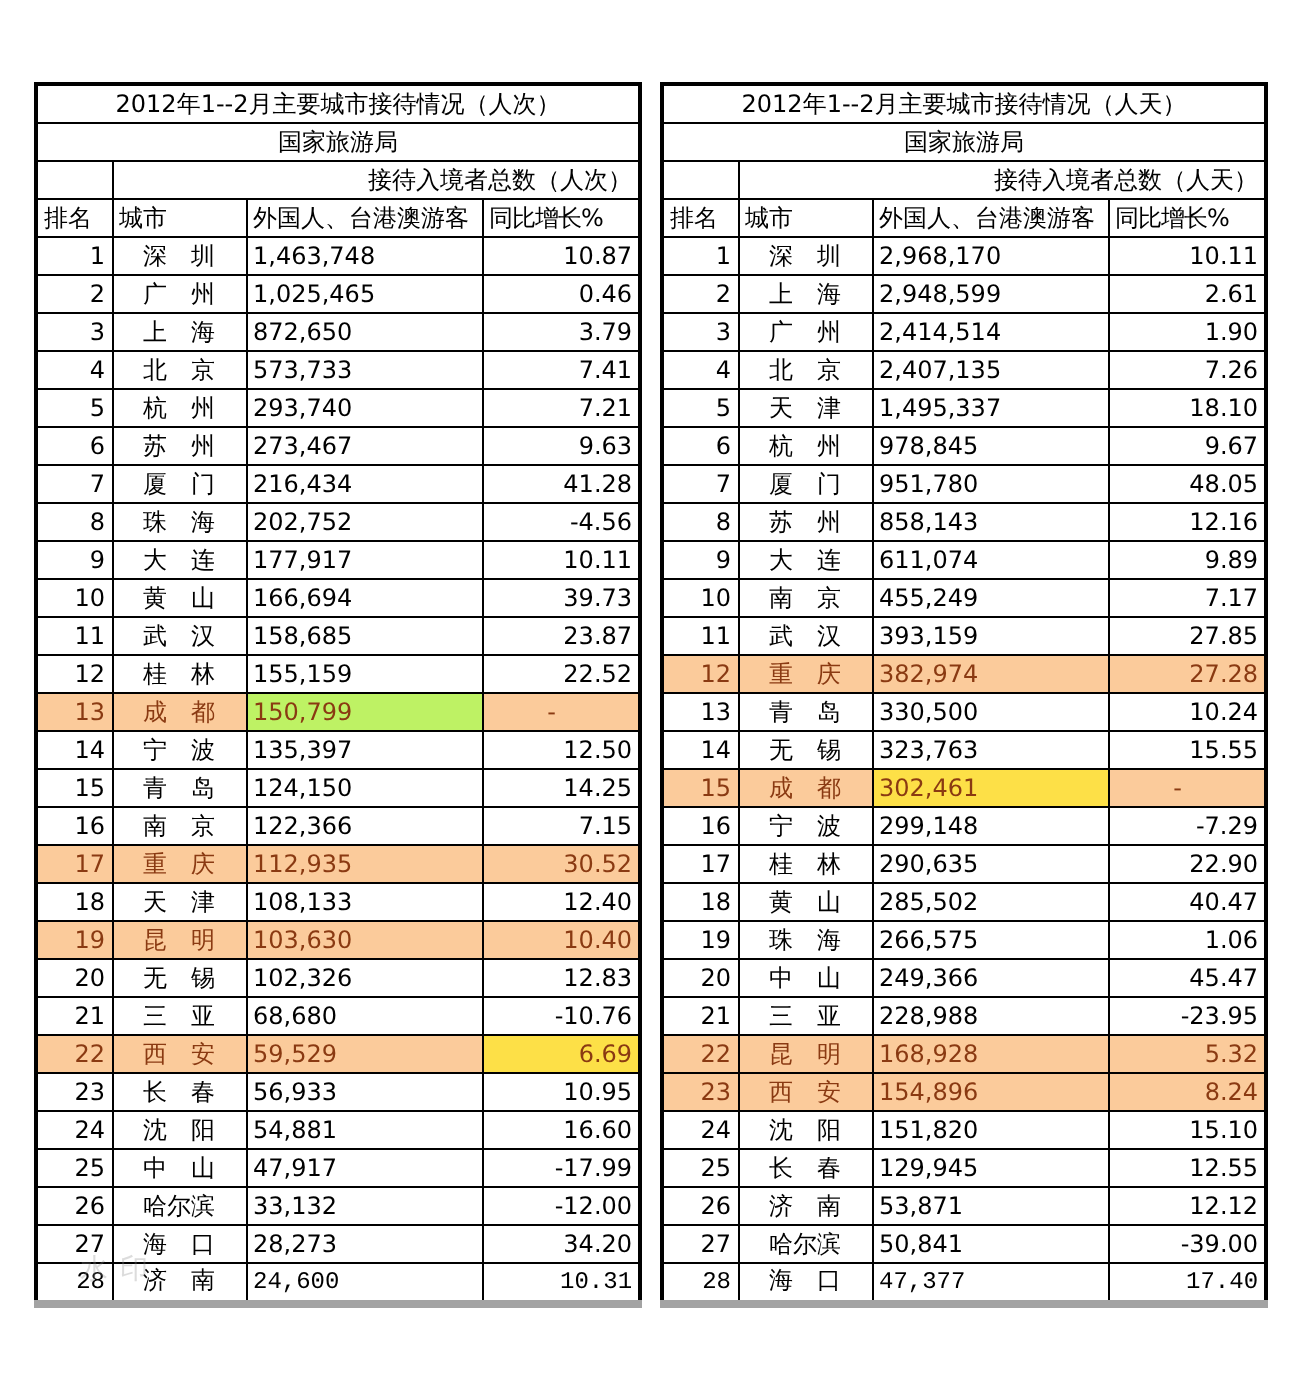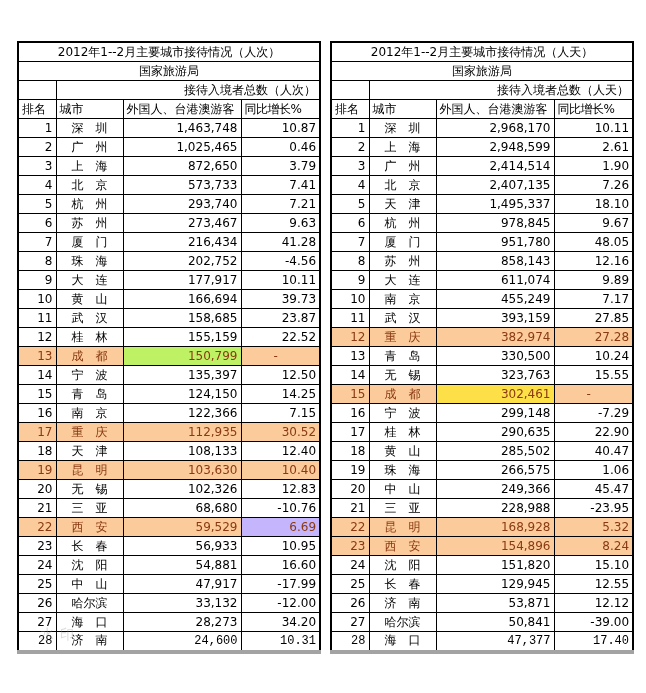--- a/index.html
+++ b/index.html
@@ -83,21 +83,21 @@
     text-align: left;
     font-size: 12.5px;
     height: 19px;
     line-height: 19px;
     border-bottom: 2px solid #000;
   }
   td.colhead-pct { letter-spacing: -0.5px; }
 
   td.rank { text-align: right; font-size: 12px; }
   td.city { text-align: left; font-size: 12.5px; }
-  td.num  { text-align: right; font-size: 12px; padding-right: 14px; }
+  td.num  { text-align: left; font-size: 12px; padding-right: 14px; }
   td.pct  { text-align: right; font-size: 12px; padding-right: 10px; }
   td.pct.dash { text-align: center; padding-right: 12px; }
 
   tr.hl td { background: #FBCB9B; color: #8A3A12; }
   tr.last td { border-bottom: 4px solid #a3a3a3; font-family: Liberation Mono, monospace; }
 
   
   .cityname {
     display: inline-block;
     width: 100%;
@@ -272,21 +272,21 @@
           <tr>
             <td class="rank">21</td>
             <td class="city"><span class="cityname spread">三　亚</span></td>
             <td class="num">68,680</td>
             <td class="pct">-10.76</td>
           </tr>
           <tr class="hl" style="--hb: #FBCB9B;">
             <td class="rank" style="background: rgb(251, 203, 155); color: rgb(138, 58, 18);">22</td>
             <td class="city" style="background: rgb(251, 203, 155); color: rgb(138, 58, 18);"><span class="cityname spread">西　安</span></td>
             <td class="num" style="background: rgb(251, 203, 155); color: rgb(138, 58, 18);">59,529</td>
-            <td class="pct" style="background: #c4b5fd; color: rgb(138, 58, 18);">6.69</td>
+            <td class="pct" style="background: #fde047; color: rgb(138, 58, 18);">6.69</td>
           </tr>
           <tr>
             <td class="rank">23</td>
             <td class="city"><span class="cityname spread">长　春</span></td>
             <td class="num">56,933</td>
             <td class="pct">10.95</td>
           </tr>
           <tr>
             <td class="rank">24</td>
             <td class="city"><span class="cityname spread">沈　阳</span></td>

